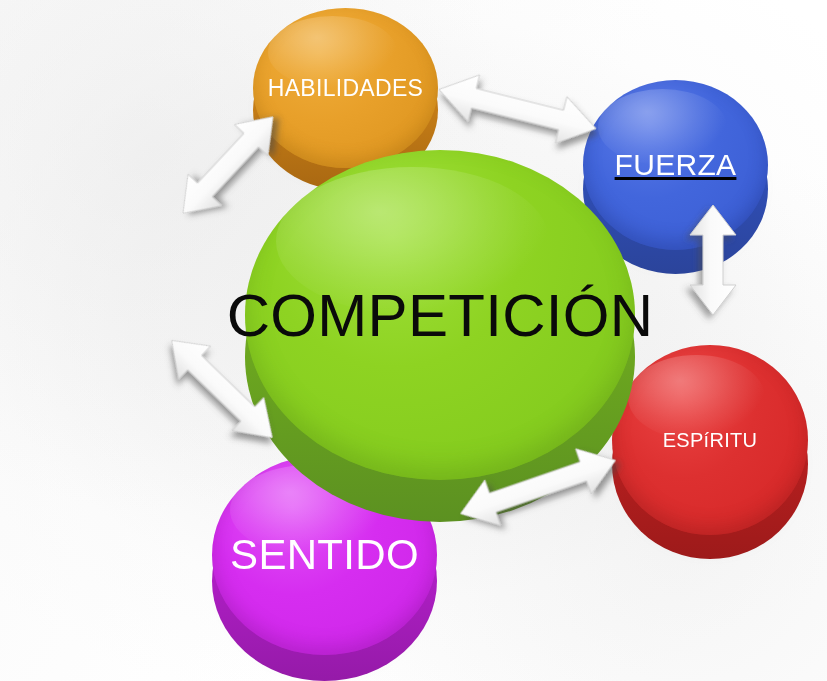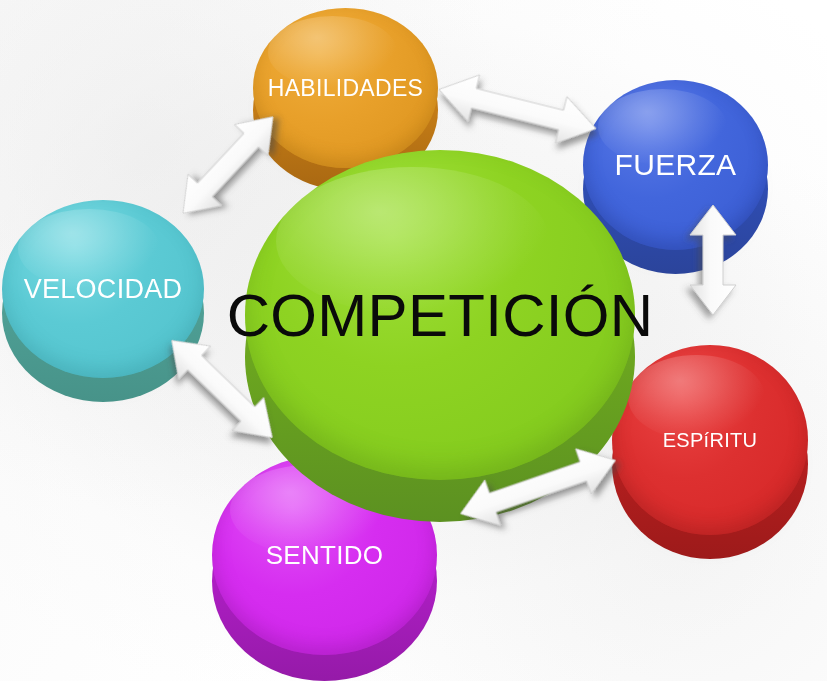--- a/index.html
+++ b/index.html
@@ -101,34 +101,34 @@
 
   
   #node-habilidades { left: 253px; top: 8px; width: 185px; height: 160px; }
   #node-habilidades .side { --depth: 22px; background: linear-gradient(180deg, #cf8b1d 0%, #c47c16 50%, #a96812 100%); }
   #node-habilidades .top { background: radial-gradient(ellipse at 36% 28%, #f0ad3b 0%, #e8a02a 42%, #e09822 75%, #d98e1c 100%); box-shadow: inset 0 -8px 16px rgba(150,95,10,.30); }
   #node-habilidades .label { font-size: 23px; color: #ffffff; }
 
   
   #node-fuerza { left: 583px; top: 80px; width: 185px; height: 170px; }
   #node-fuerza .side { --depth: 24px; background: linear-gradient(180deg, #3355c2 0%, #2f4db2 50%, #2b449b 100%); }
-  #node-fuerza .top { background: radial-gradient(ellipse at 36% 26%, #5a7ae8 0%, #4266dc 42%, #3d60d6 74%, #3757c9 100%); box-shadow: inset 0 -8px 18px rgba(25,45,120,.32); }
+  #node-fuerza .top { background: radial-gradient(ellipse at 36% 26%, #5a7ae8 0%, #4266dc 42%, #3d60d6 74%, #3757c9 100%); box-shadow: inset 0 -8px 18px rgba(25,45,120,.32); text-decoration: underline; }
   #node-fuerza .label { font-size: 30px; color: #ffffff; }
 
   
   #node-espiritu { left: 612px; top: 345px; width: 196px; height: 190px; }
   #node-espiritu .side { --depth: 24px; background: linear-gradient(180deg, #c02424 0%, #b41f1f 50%, #9d1a1a 100%); }
   #node-espiritu .top { background: radial-gradient(ellipse at 36% 26%, #ec4444 0%, #dd3030 42%, #d82a2a 75%, #cf2424 100%); box-shadow: inset 0 -8px 18px rgba(120,20,20,.30); }
   #node-espiritu .label { font-size: 20px; color: #ffffff; }
 
   
   #node-sentido { left: 212px; top: 455px; width: 225px; height: 200px; }
   #node-sentido .side { --depth: 26px; background: linear-gradient(180deg, #bb22d2 0%, #ad1ec3 50%, #951aa8 100%); }
   #node-sentido .top { background: radial-gradient(ellipse at 36% 26%, #e253f7 0%, #d62df0 42%, #d028ea 75%, #c622df 100%); box-shadow: inset 0 -8px 18px rgba(110,15,125,.28); }
-  #node-sentido .label { font-size: 26px; color: #ffffff; }
+  #node-sentido .label { font-size: 42px; color: #ffffff; }
 
   
   #node-velocidad { left: 2px; top: 200px; width: 202px; height: 178px; }
   #node-velocidad .side { --depth: 24px; background: linear-gradient(180deg, #55aa9f 0%, #4e9e94 50%, #479389 100%); }
   #node-velocidad .top { background: radial-gradient(ellipse at 36% 26%, #79dae2 0%, #5bcad4 42%, #55c5cf 76%, #4fbcc6 100%); box-shadow: inset 0 -8px 18px rgba(40,125,130,.26); }
   #node-velocidad .label { font-size: 27px; color: #ffffff; }
 
   
   .arrow {
     position: absolute;
@@ -196,30 +196,20 @@
     <div class="disc">
       <div class="shade"></div>
       <div class="side"></div>
       <div class="top">
         <div class="gloss"></div>
         <span class="label">SENTIDO</span>
       </div>
     </div>
   </div>
 
-  <div class="node" id="node-velocidad">
-    <div class="disc">
-      <div class="shade"></div>
-      <div class="side"></div>
-      <div class="top">
-        <div class="gloss"></div>
-        <span class="label">VELOCIDAD</span>
-      </div>
-    </div>
-  </div>
 
   <div class="arrow" id="arrow-hab-fue">
     <svg width="170" height="66" viewBox="0 0 170 66">
       <defs>
         <linearGradient id="agA" x1="0" y1="0" x2="0" y2="1">
           <stop offset="0%" stop-color="#ffffff"></stop>
           <stop offset="55%" stop-color="#fbfbfb"></stop>
           <stop offset="100%" stop-color="#e3e3e3"></stop>
         </linearGradient>
         <filter id="ashA" x="-40%" y="-40%" width="190%" height="200%">

